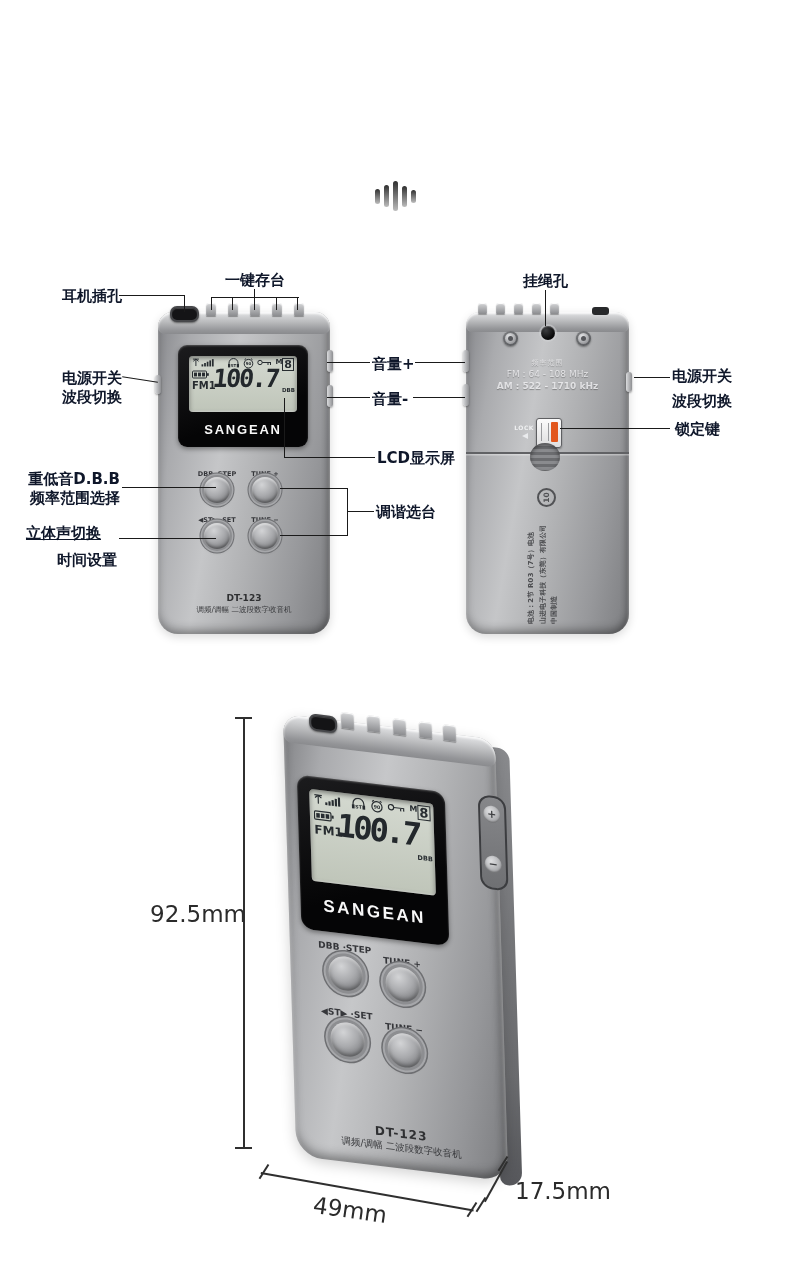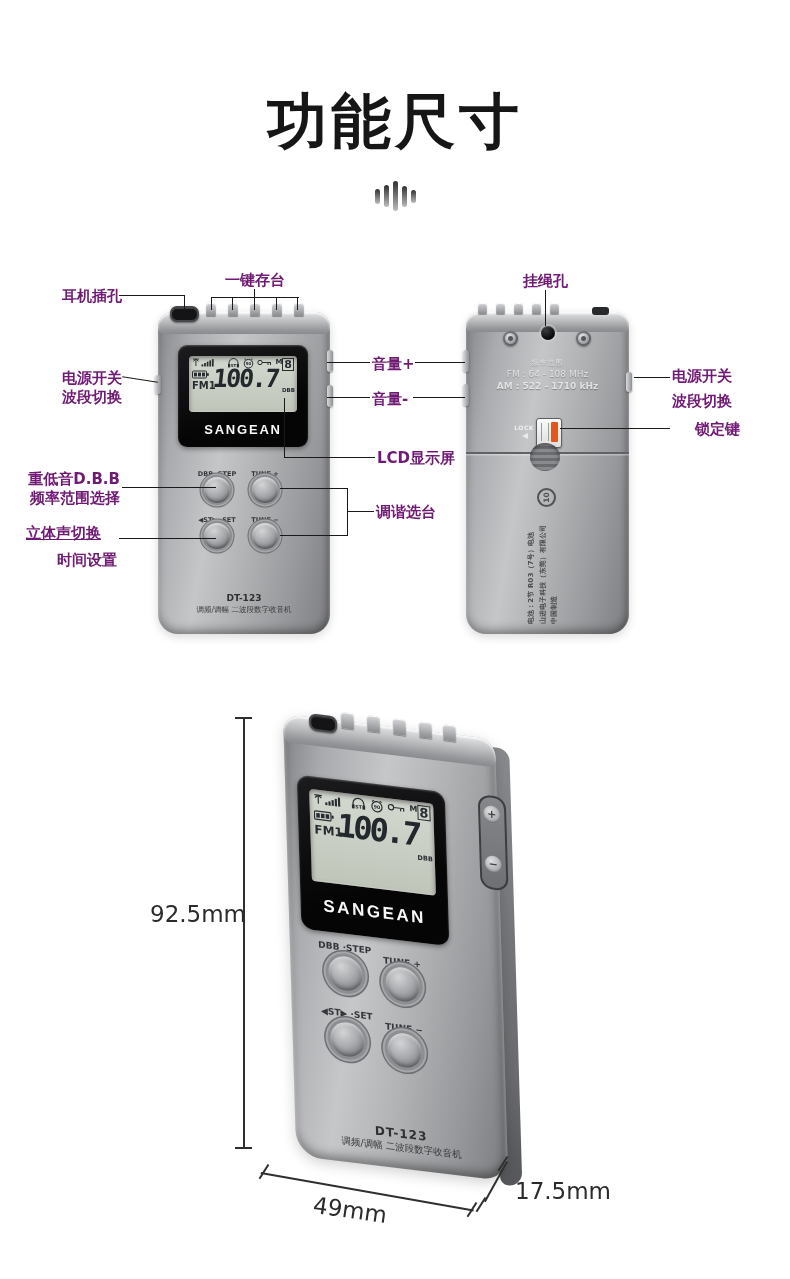--- a/index.html
+++ b/index.html
@@ -8,21 +8,21 @@
 
   
   .title { position:absolute; left:0; right:0; top:82px; text-align:center;
            font-size:60px; font-weight:900; color:#161616; letter-spacing:4px; }
   .sound { position:absolute; left:0; right:0; top:174px; height:44px;
            display:flex; justify-content:center; align-items:center; gap:4px; }
   .sound i { display:block; width:5px; border-radius:3px;
              background:linear-gradient(180deg,#2f2f2f,#bdbdbd); }
 
   
-  .lbl { position:absolute; font-size:15px; font-weight:700; color:#701a75;
+  .lbl { position:absolute; font-size:15px; font-weight:700; color:#0f172a;
          white-space:nowrap; line-height:18px; }
   .lbl.r { text-align:right; }
   .ln  { position:absolute; background:#1a1a1a; }
   .ln.h { height:1.4px; } .ln.v { width:1.4px; }
 
   
   .dev { position:absolute; }
   .shell { border-radius:15px 15px 20px 20px;
      background:linear-gradient(100deg,#85868a 0%,#aaabae 16%,#c5c6c8 38%,#b1b2b4 57%,#97989b 80%,#7c7d80 100%);
      box-shadow:inset 0 2px 3px rgba(255,255,255,.55), inset 0 -5px 9px rgba(0,0,0,.28),
@@ -117,21 +117,20 @@
   
   .dim { position:absolute; font-size:23px; color:#2b2b2b; font-weight:400; white-space:nowrap; }
   .dln { position:absolute; background:#2f2f2f; }
   .tick { position:absolute; width:1.5px; height:17px; background:#2f2f2f; }
 </style>
 </head>
 <body>
 
 <div class="canvas">
 
-  <div class="title">功能尺寸</div>
   <div class="sound">
     <i style="height:15px"></i>
       <i style="height:22px"></i>
       <i style="height:30px"></i>
       <i style="height:21px"></i>
       <i style="height:13px"></i>
   </div>
 
   <div class="dev shell" style="left:158px; top:312px; width:172px; height:322px;">
     <div class="cap" style="height:22px;"></div>
@@ -285,21 +284,21 @@
   <div class="ln v" style="left:347px; top:488px; height:48px;"></div>
   <div class="ln h" style="left:347px; top:511px; width:27px;"></div>
 
   <div class="lbl" style="left:523px; top:272px;">挂绳孔</div>
   <div class="ln v" style="left:545px; top:290px; height:36px;"></div>
 
   <div class="lbl" style="left:672px; top:367px;">电源开关</div>
   <div class="lbl" style="left:672px; top:392px;">波段切换</div>
   <div class="ln h" style="left:634px; top:377px; width:36px;"></div>
 
-  <div class="lbl" style="left:672px; top:420px;margin-left:23px;">锁定键</div>
+  <div class="lbl" style="left:652px; top:420px;margin-left:23px;">锁定键</div>
   <div class="ln h" style="left:560px; top:428px; width:110px;"></div>
 
   <div class="dev dev-lg">
     <div class="side-lg"></div>
     <div class="face-lg">
       <div class="cap" style="height:28px; border-radius:18px 18px 8px 8px;"></div>
       <div class="jack" style="left:26px; top:-4px; width:24px; height:13px;"></div>
       <div class="nub-top" style="left:58px; width:13px; height:16px;"></div>
       <div class="nub-top" style="left:84px; width:13px; height:16px;"></div>
       <div class="nub-top" style="left:110px; width:13px; height:16px;"></div>

